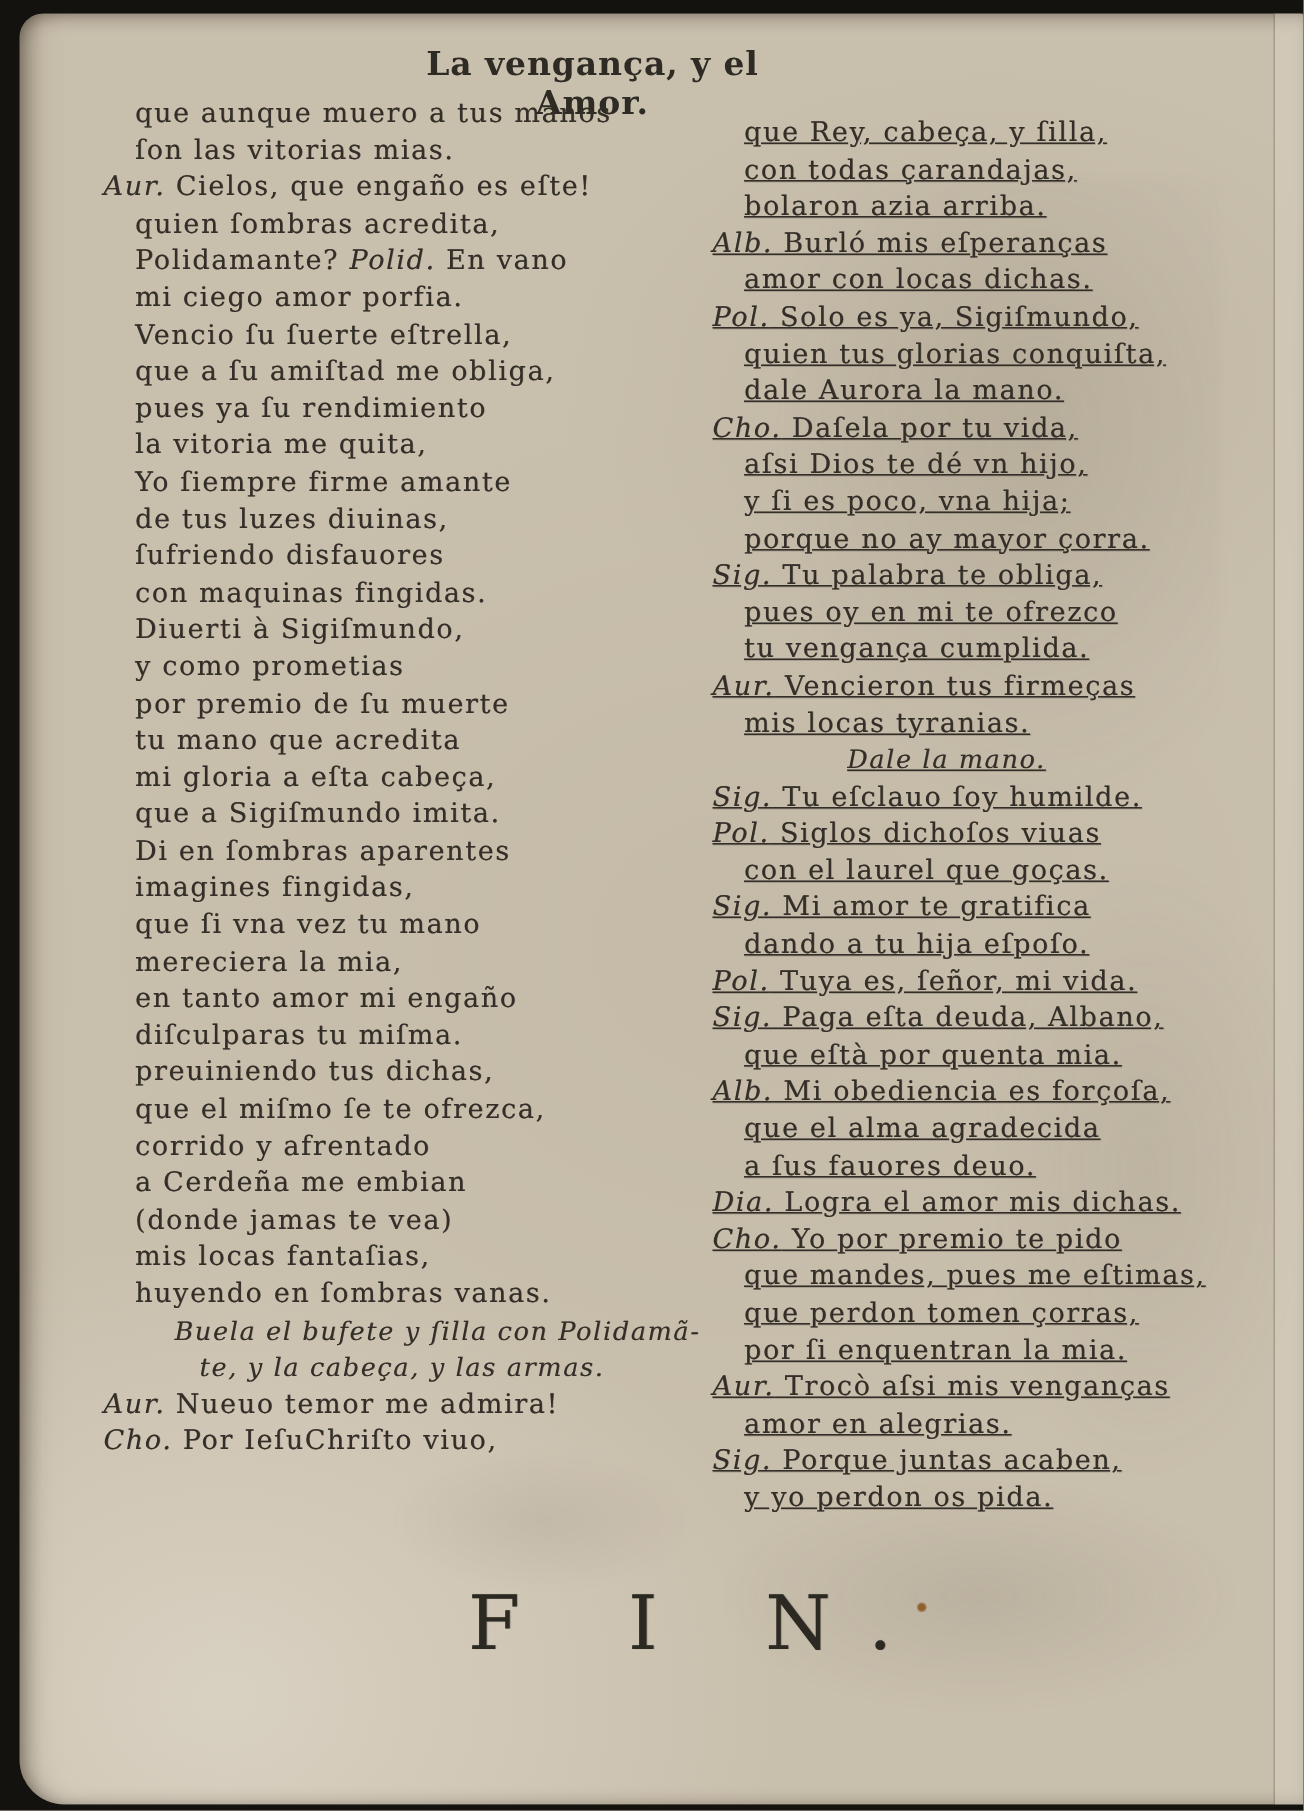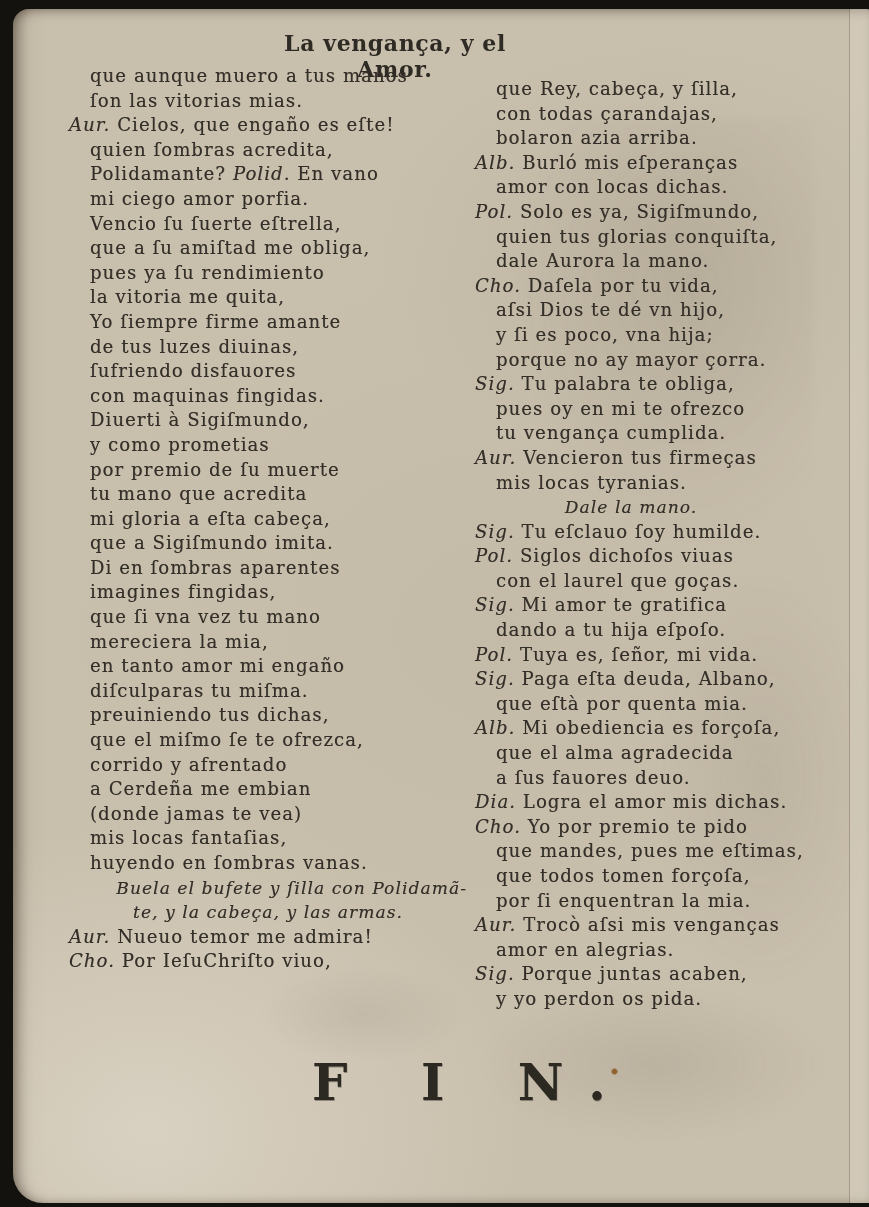--- a/index.html
+++ b/index.html
@@ -40,32 +40,32 @@
     color: #2e2b24;
   }
   .col {
     position: absolute;
     font-size: 18px; line-height: 24.6px;
     letter-spacing: 1.1px;
     color: #332f28;
     text-shadow: .3px .3px .4px rgba(46,41,33,.45);
   }
   .col-left  { left: 69px;  top: 64px; width: 398px; }
-  .col-right { left: 475px; top: 77px; width: 392px; }
+  .col-right { left: 475px; top: 77px; width: 392px; text-decoration: underline; }
   .line { white-space: nowrap; height: 24.6px; }
   .ind1 { padding-left: 21px; }
   .ind0 { padding-left: 0; }
   .it { font-style: italic; }
   .sd  { font-style: italic; margin-left: -12px; font-size: 17px; text-align: right; }
   .sdc { font-style: italic; text-align: center; font-size: 17px; }
   .col-right .sdc { padding-right: 80px; }
   .fin-mark {
     position: absolute; left: 312px; top: 1053px;
     font-size: 50px; letter-spacing: 28px;
-    font-weight: bold; color: #2c2922;
+    font-weight: normal; color: #2c2922;
     text-shadow: .5px .5px .6px rgba(44,41,34,.4);
   }
   .smudge { position: absolute; pointer-events: none; filter: blur(3px); }
   .sm1 { left: 500px; top: 110px;  width: 300px; height: 430px;
          background: radial-gradient(ellipse at 60% 40%, rgba(118,110,93,.14), transparent 70%); }
   .sm2 { left: 640px; top: 560px;  width: 220px; height: 420px;
          background: radial-gradient(ellipse at 50% 50%, rgba(118,110,93,.12), transparent 70%); }
   .sm3 { left: 470px; top: 980px;  width: 340px; height: 150px;
          background: radial-gradient(ellipse at 50% 50%, rgba(118,110,93,.16), transparent 72%); }
   .sm4 { left: 250px; top: 960px;  width: 200px; height: 90px;
@@ -156,21 +156,21 @@
     <div class="line v ind1"><span>dando a tu hija eſpoſo.</span></div>
     <div class="line v ind0"><span class="it">Pol.</span><span> Tuya es, ſeñor, mi vida.</span></div>
     <div class="line v ind0"><span class="it">Sig.</span><span> Paga eſta deuda, Albano,</span></div>
     <div class="line v ind1"><span>que eſtà por quenta mia.</span></div>
     <div class="line v ind0"><span class="it">Alb.</span><span> Mi obediencia es forçoſa,</span></div>
     <div class="line v ind1"><span>que el alma agradecida</span></div>
     <div class="line v ind1"><span>a ſus fauores deuo.</span></div>
     <div class="line v ind0"><span class="it">Dia.</span><span> Logra el amor mis dichas.</span></div>
     <div class="line v ind0"><span class="it">Cho.</span><span> Yo por premio te pido</span></div>
     <div class="line v ind1"><span>que mandes, pues me eſtimas,</span></div>
-    <div class="line v ind1"><span>que todos tomen forçoſa,</span></div>
+    <div class="line v ind1"><span>que perdon tomen çorras,</span></div>
     <div class="line v ind1"><span>por ſi enquentran la mia.</span></div>
     <div class="line v ind0"><span class="it">Aur.</span><span> Trocò aſsi mis venganças</span></div>
     <div class="line v ind1"><span>amor en alegrias.</span></div>
     <div class="line v ind0"><span class="it">Sig.</span><span> Porque juntas acaben,</span></div>
     <div class="line v ind1"><span>y yo perdon os pida.</span></div>
   </div>
 
 <div class="fin-mark">F I N.</div>
 
 </body></html>

